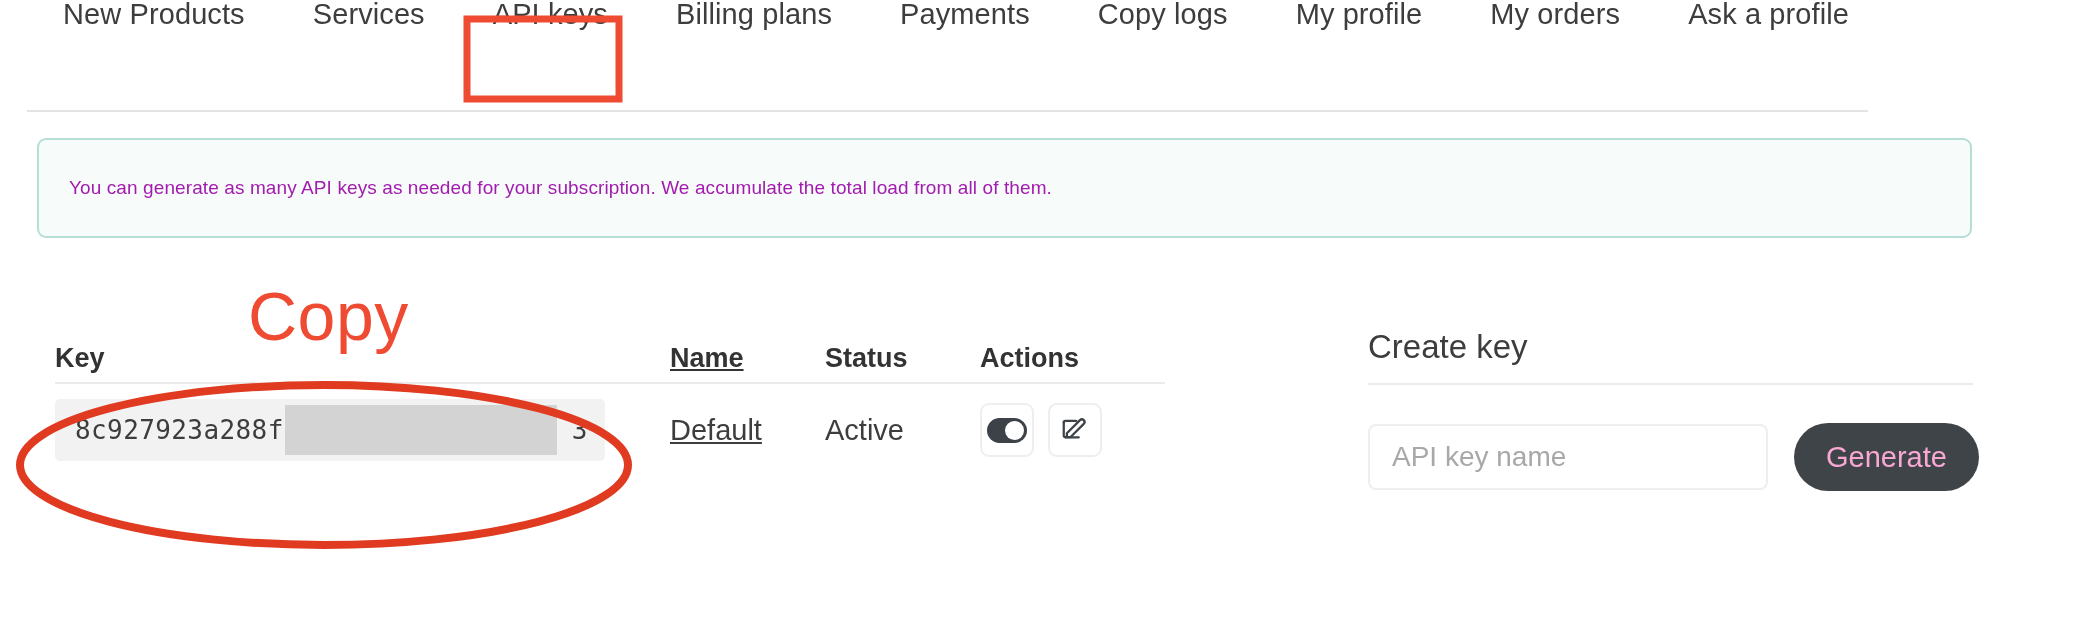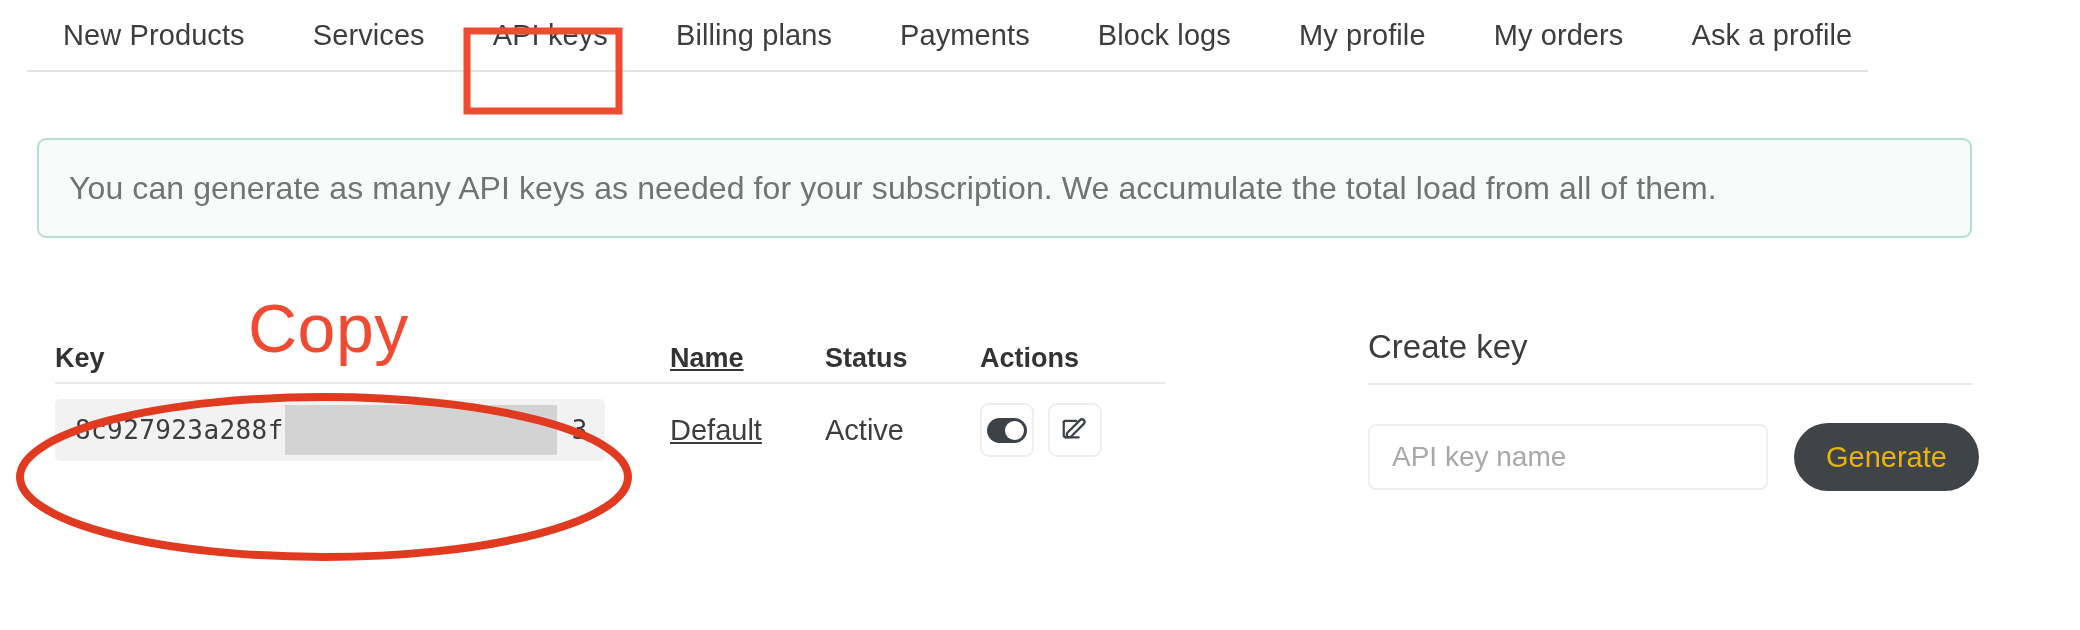--- a/index.html
+++ b/index.html
@@ -18,24 +18,23 @@
     height: 630px;
     background: #ffffff;
   }
 
   
   .nav {
     position: absolute;
     left: 27px;
     top: 0;
     width: 1841px;
-    height: 72px;
+    height: 112px;
     border-bottom: 2px solid #e3e3e3;
     display: flex;
-    align-items: center;
     gap: 0;
   }
   .nav-item {
     font-size: 29px;
     color: #3d3d3d;
     font-weight: 400;
     white-space: nowrap;
     padding: 0 34px;
     line-height: 1;
     letter-spacing: 0.1px;
@@ -49,22 +48,22 @@
     top: 138px;
     width: 1935px;
     height: 100px;
     background: #f7fbfa;
     border: 2px solid #b6ded6;
     border-radius: 9px;
     display: flex;
     align-items: center;
   }
   .banner-text {
-    font-size: 32px;
-    color: #737373;
+    font-size: 19px;
+    color: #a21caf;
     padding-left: 30px;
     letter-spacing: 0.1px;
   }
 
   
   .table-wrap {
     position: absolute;
     left: 55px;
     top: 330px;
     width: 1110px;
@@ -193,32 +192,32 @@
     color: #be185d;
     padding: 0 22px;
     font-family: "Liberation Sans", sans-serif;
     outline: none;
   }
   .key-input::placeholder { color: #a8a8a8; }
   .generate-btn {
     height: 68px;
     padding: 0 32px;
     background: #3f4448;
-    color: #eab308;
+    color: #f9a8d4;
     border: none;
     border-radius: 34px;
     font-size: 29px;
     font-family: "Liberation Sans", sans-serif;
     cursor: pointer;
   }
 
   
   .anno-layer {
     position: absolute;
-    left: 0; top: 12px;
+    left: 0; top: 0;
     width: 2080px; height: 614px;
     pointer-events: none;
   }
   .anno-copy {
     position: absolute;
     left: 248px;
     top: 282px;
     font-size: 68px;
     color: #ef4b33;
     line-height: 1;
@@ -229,21 +228,21 @@
 <body>
 
 <div id="page">
 
   <div class="nav">
     <div class="nav-item">New Products</div>
     <div class="nav-item">Services</div>
     <div class="nav-item">API keys</div>
     <div class="nav-item">Billing plans</div>
     <div class="nav-item">Payments</div>
-    <div class="nav-item">Block logs</div>
+    <div class="nav-item">Copy logs</div>
     <div class="nav-item">My profile</div>
     <div class="nav-item">My orders</div>
     <div class="nav-item">Ask a profile</div>
   </div>
 
   <div class="banner">
     <div class="banner-text">You can generate as many API keys as needed for your subscription. We accumulate the total load from all of them.</div>
   </div>
 
   <div class="table-wrap">

